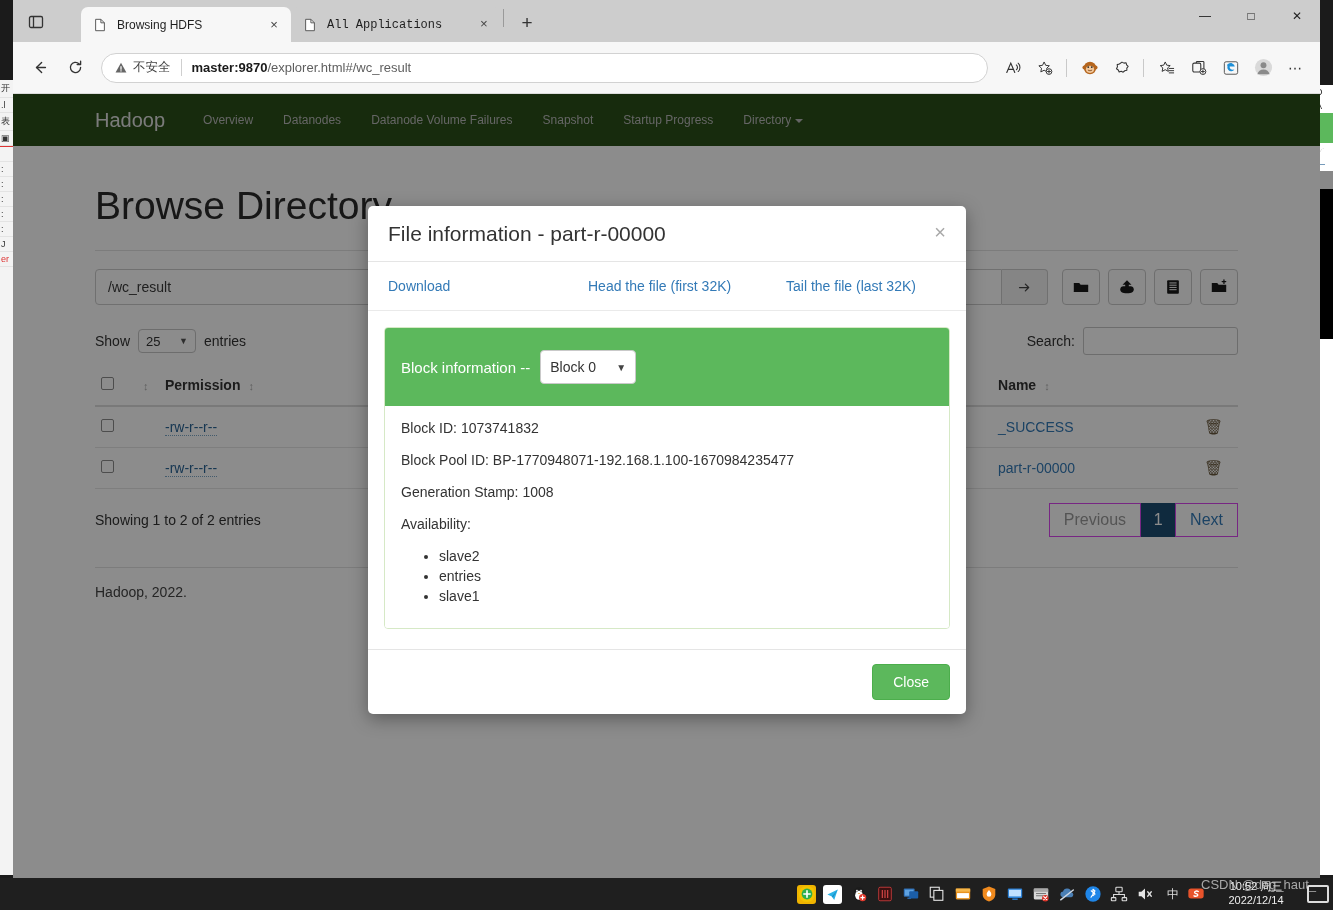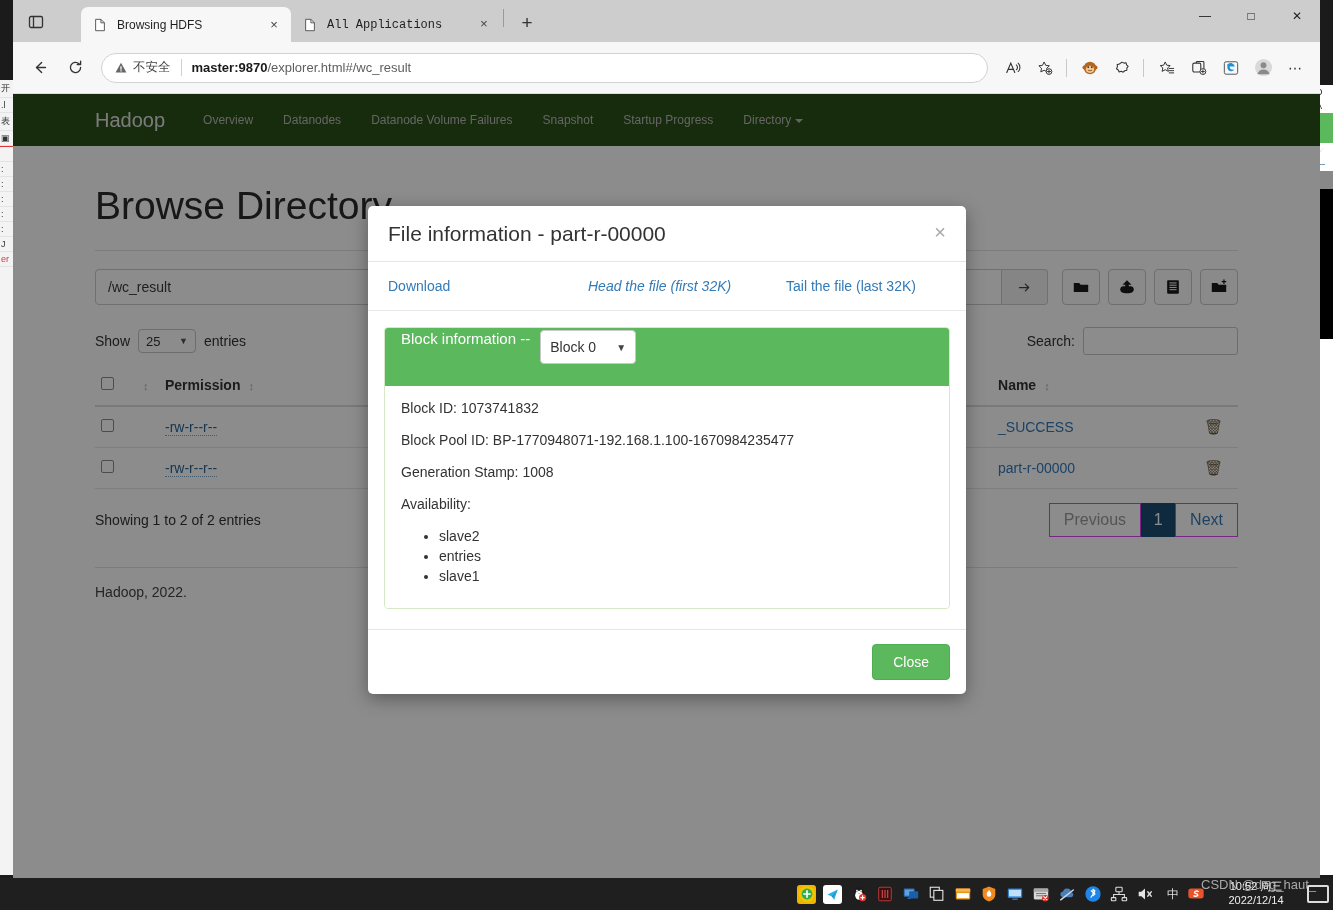--- a/index.html
+++ b/index.html
@@ -323,30 +323,30 @@
     font-weight: 400;
   }
   .modal-links {
     display: flex; align-items: center;
     padding: 16px 20px;
     border-bottom: 1px solid #eaeaea;
     font-size: 14px;
   }
   .modal-links a { color: #337ab7; text-decoration: none; }
   .ml-1 { width: 200px; }
-  .ml-2 { width: 198px; font-style: italic; }
+  .ml-2 { width: 198px; }
   .modal-body { padding: 16px 16px 20px 16px; }
   .panel {
     border: 1px solid #d6e9c6; border-radius: 4px;
     overflow: hidden;
   }
   .panel-head {
     background: #5cb85c;
-    padding: 2px 16px;
-    display: flex; align-items: flex-start;
+    padding: 22px 16px;
+    display: flex; align-items: center;
     color: #fff; font-size: 15px;
     min-height: 58px;
   }
   .panel-head .ph-label { margin-right: 10px; white-space: nowrap; }
   .blk-select {
     background: #fff; color: #333;
     border: 1px solid #c9c9c9; border-radius: 4px;
     height: 34px; min-width: 96px;
     display: flex; align-items: center; justify-content: space-between;
     padding: 0 9px; font-size: 14px;

